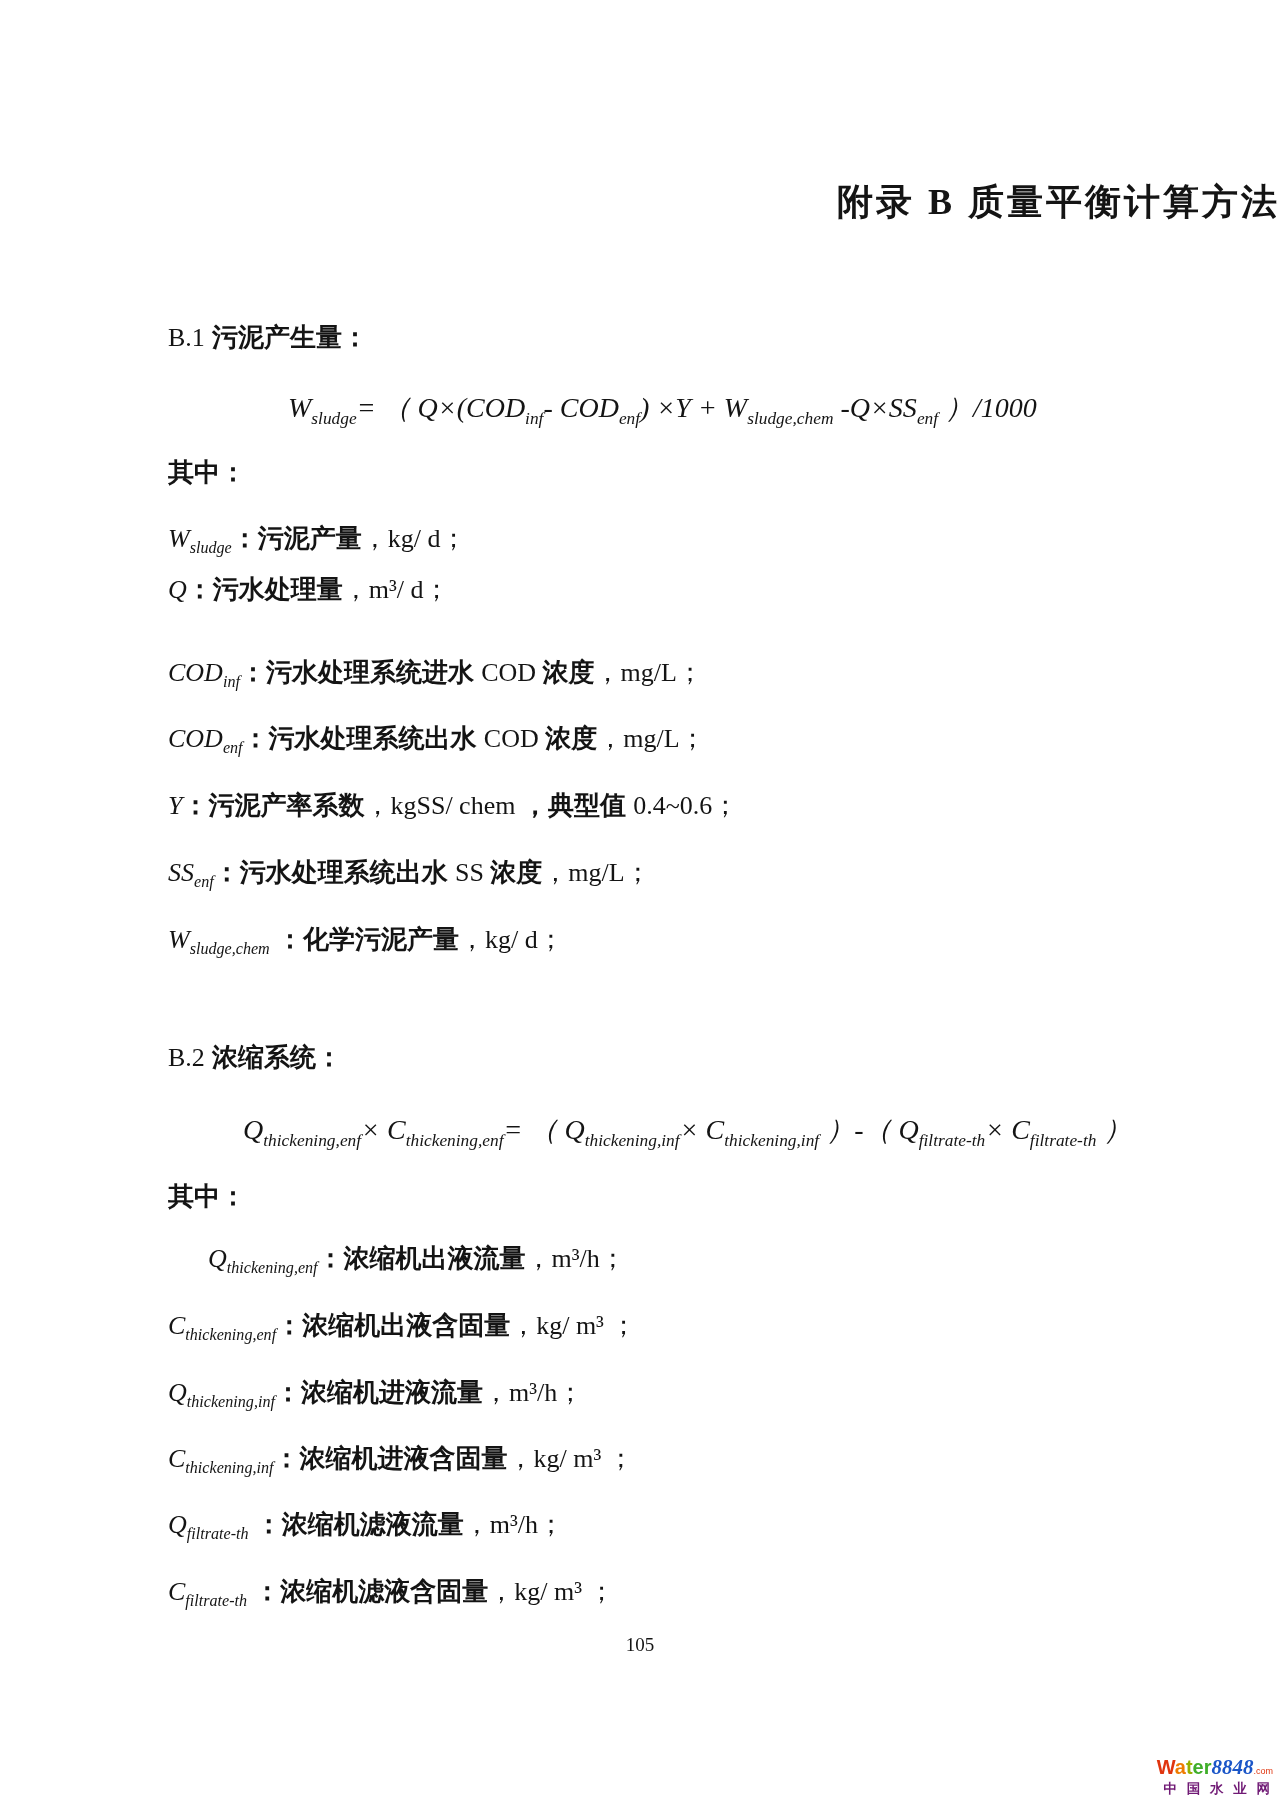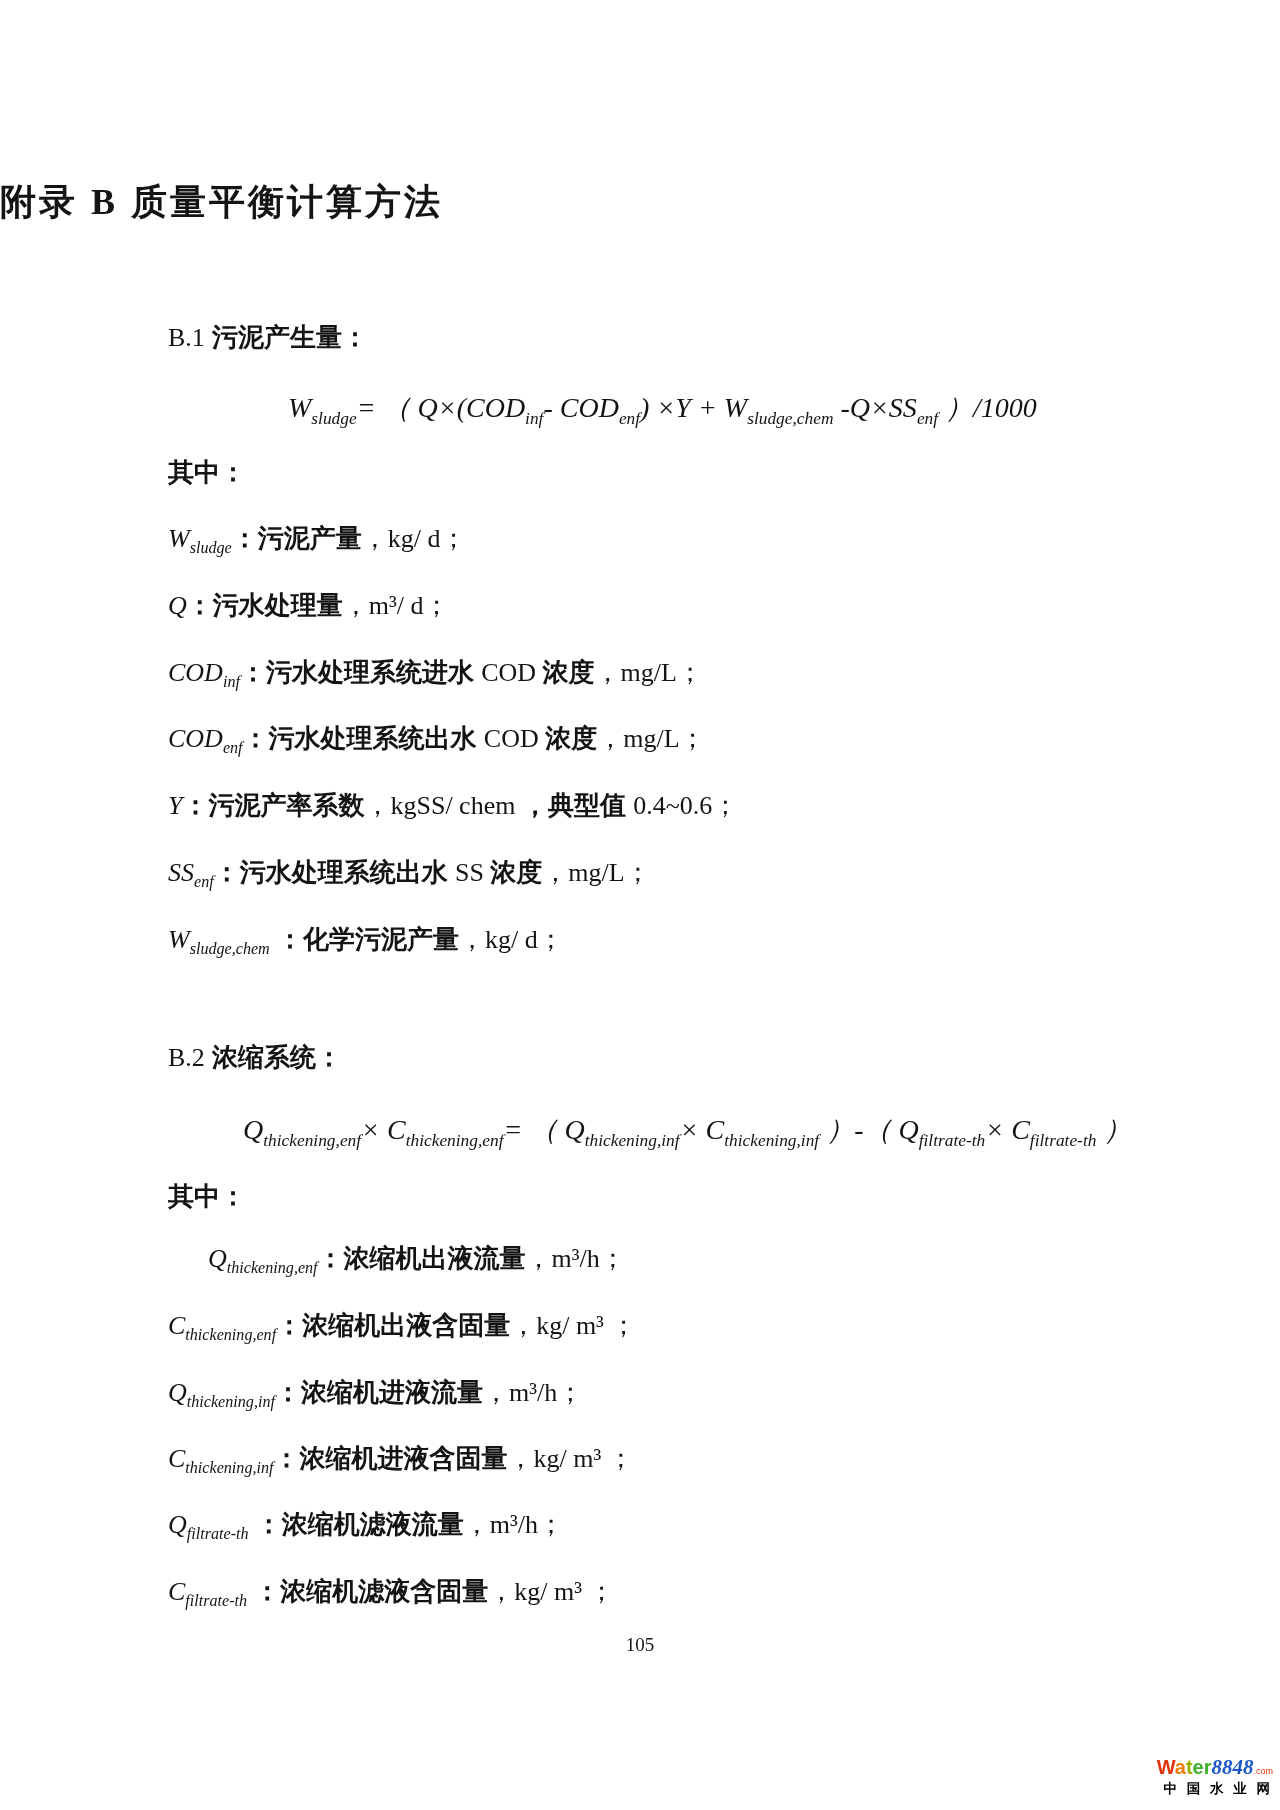--- a/index.html
+++ b/index.html
@@ -13,21 +13,21 @@
   }
   .line{position:absolute;white-space:nowrap;line-height:1.15;}
   
   .v{font-family:"Liberation Serif",serif;font-style:italic;}
   sub.s{font-family:"Liberation Serif",serif;font-style:italic;font-size:0.62em;line-height:0;}
   .b{font-family:"Liberation Sans","DejaVu Sans",sans-serif;font-weight:700;}
   .r{font-family:"Liberation Serif","DejaVu Serif",serif;}
   .rb{font-family:"Liberation Serif","DejaVu Serif",serif;font-weight:700;}
   .title-line{
     top:181px;left:0;width:100%;
-    text-align:left;
+    text-align:right;
     font-size:36px;
     letter-spacing:3px;
   }
   .heading-line{font-size:26px;}
   .formula-line{font-size:28px;}
   .where-line{font-size:26px;}
   .def-line{font-size:26px;}
   .pagenum{
     top:1634px;left:0;width:100%;
     text-align:center;
@@ -39,36 +39,36 @@
     position:absolute;top:1752px;right:7px;
     text-align:right;line-height:1.1;
   }
   .logo .l1{white-space:nowrap;}
   .lw{font-family:"Liberation Sans","DejaVu Sans",sans-serif;font-weight:800;font-size:20px;}
   .l8{font-family:"Liberation Serif","DejaVu Serif",serif;font-style:italic;font-weight:700;font-size:21px;}
   .lc{font-family:"Liberation Sans","DejaVu Sans",sans-serif;font-weight:400;font-size:9px;}
   .logo .l2{
     font-family:"Liberation Sans","DejaVu Sans",sans-serif;
     font-weight:700;font-size:13.5px;letter-spacing:3px;
-    color:#000000;white-space:nowrap;margin-top:1px;
+    color:#701a75;white-space:nowrap;margin-top:1px;
   }
 </style>
 </head>
 <body>
 
 <div class="page">
 
   <div class="line title-line"><span class="b">附录 </span><span class="rb">B</span><span class="b"> 质量平衡计算方法</span></div>
 
   <div class="line heading-line" style="top:323px;left:168px;"><span class="r">B.1</span><span class="b"> 污泥产生量：</span></div>
   <div class="line formula-line" style="top:392px;left:288px;"><span class="v">W</span><sub class="s">sludge</sub><span class="v">= （ Q×(COD</span><sub class="s">inf</sub><span class="v">- COD</span><sub class="s">enf</sub><span class="v">) ×Y + W</span><sub class="s">sludge,chem</sub><span class="v"> -Q×SS</span><sub class="s">enf</sub><span class="v"> ）/1000</span></div>
   <div class="line where-line b" style="top:458px;left:168px;">其中：</div>
 
   <div class="line def-line" style="top:524px;left:168px;"><span class="v">W</span><sub class="s">sludge</sub><span class="b">：污泥产量</span><span class="r">，kg/ d；</span></div>
-  <div class="line def-line" style="top:591px;left:168px;"><span class="v">Q</span><span class="b">：污水处理量</span><span class="r">，m³/ d；</span></div>
+  <div class="line def-line" style="top:575px;left:168px;"><span class="v">Q</span><span class="b">：污水处理量</span><span class="r">，m³/ d；</span></div>
   <div class="line def-line" style="top:658px;left:168px;"><span class="v">COD</span><sub class="s">inf</sub><span class="b">：污水处理系统进水 </span><span class="r">COD </span><span class="b">浓度</span><span class="r">，mg/L；</span></div>
   <div class="line def-line" style="top:724px;left:168px;"><span class="v">COD</span><sub class="s">enf</sub><span class="b">：污水处理系统出水 </span><span class="r">COD </span><span class="b">浓度</span><span class="r">，mg/L；</span></div>
   <div class="line def-line" style="top:791px;left:168px;"><span class="v">Y</span><span class="b">：污泥产率系数</span><span class="r">，kgSS/ chem  </span><span class="b">，典型值 </span><span class="r">0.4~0.6；</span></div>
   <div class="line def-line" style="top:858px;left:168px;"><span class="v">SS</span><sub class="s">enf</sub><span class="b">：污水处理系统出水 </span><span class="r">SS </span><span class="b">浓度</span><span class="r">，mg/L；</span></div>
   <div class="line def-line" style="top:925px;left:168px;"><span class="v">W</span><sub class="s">sludge,chem</sub><span class="b"> ：化学污泥产量</span><span class="r">，kg/ d；</span></div>
 
   <div class="line heading-line" style="top:1043px;left:168px;"><span class="r">B.2</span><span class="b"> 浓缩系统：</span></div>
   <div class="line formula-line" style="top:1114px;left:243px;"><span class="v">Q</span><sub class="s">thickening,enf</sub><span class="v">× C</span><sub class="s">thickening,enf</sub><span class="v">= （ Q</span><sub class="s">thickening,inf</sub><span class="v">× C</span><sub class="s">thickening,inf</sub><span class="v"> ）-（ Q</span><sub class="s">filtrate-th</sub><span class="v">× C</span><sub class="s">filtrate-th</sub><span class="v"> ）</span></div>
   <div class="line where-line b" style="top:1182px;left:168px;">其中：</div>
 

